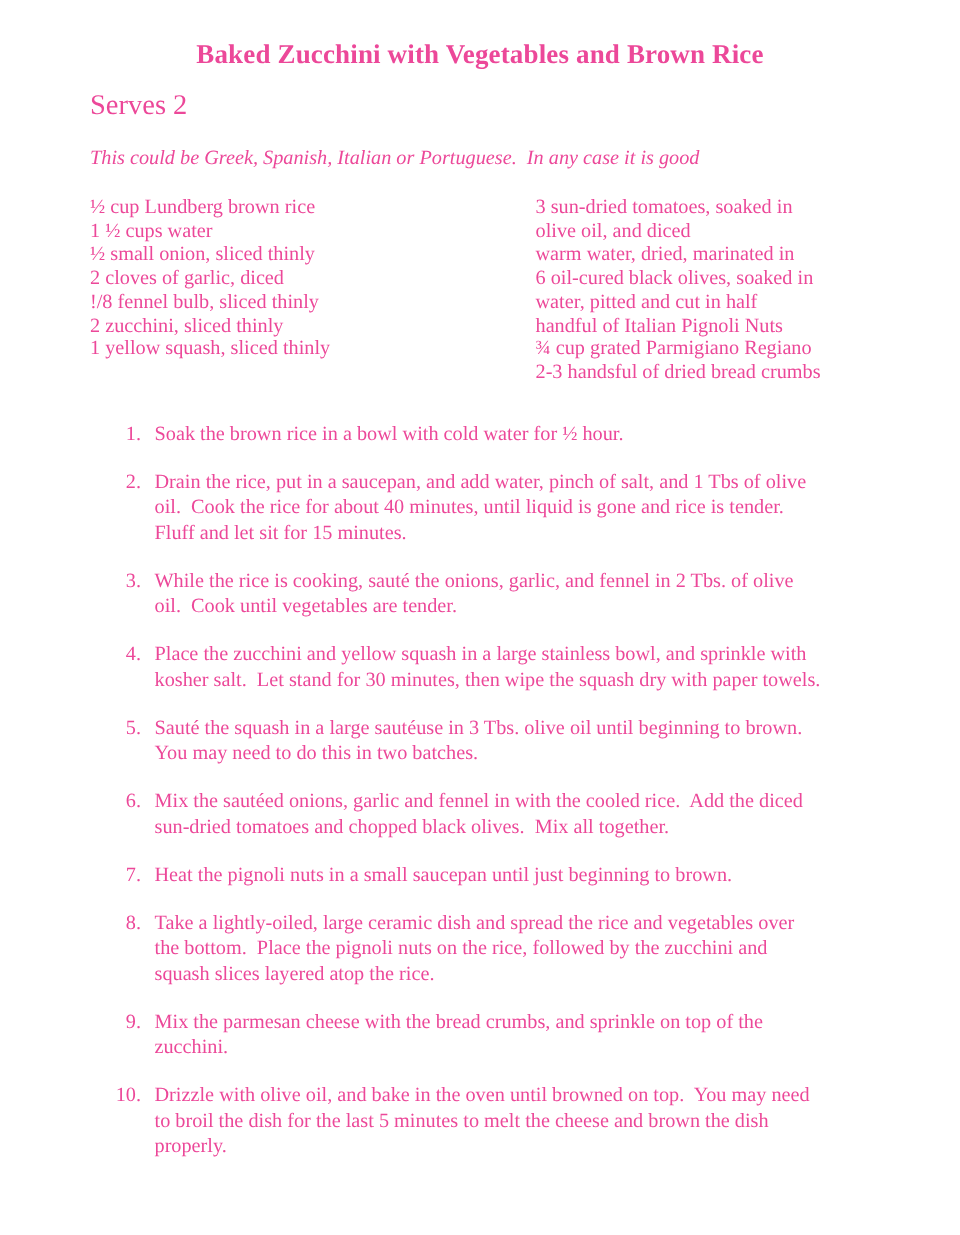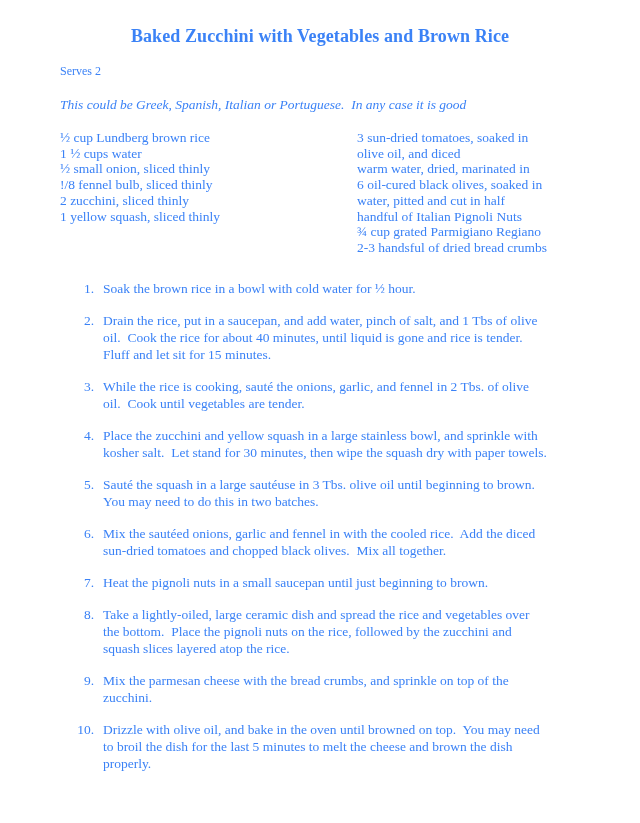--- a/index.html
+++ b/index.html
@@ -5,37 +5,37 @@
   html, body {
     margin: 0;
     padding: 0;
     background: #ffffff;
   }
   .page {
     position: relative;
     width: 640px;
     height: 823px;
     background: #ffffff;
-    color: #3b82f6;
+    color: #ec4899;
     font-family: "Liberation Serif", "DejaVu Serif", serif;
     overflow: hidden;
     box-sizing: border-box;
   }
   .title {
     margin: 0;
     padding-top: 26px;
     text-align: center;
     font-size: 18px;
     line-height: 20px;
     font-weight: bold;
     letter-spacing: 0.1px;
   }
   .serves {
     margin: 17px 0 0 60px;
-    font-size: 12px;
+    font-size: 19px;
     line-height: 16px;
   }
   .tagline {
     margin: 18px 12px 0 60px;
     font-size: 13.5px;
     line-height: 16px;
     font-style: italic;
     font-weight: bold;
     white-space: pre-wrap;
   }
@@ -89,20 +89,21 @@
 
   <div class="serves">Serves 2</div>
 
   <div class="tagline">This could be Greek, Spanish, Italian or Portuguese.  In any case it is good</div>
 
   <section class="ingredients">
     <div class="col-left">
         <div class="ingredient-line">½ cup Lundberg brown rice</div>
         <div class="ingredient-line">1 ½ cups water</div>
         <div class="ingredient-line">½ small onion, sliced thinly</div>
+        <div class="ingredient-line">2 cloves of garlic, diced</div>
         <div class="ingredient-line">!/8 fennel bulb, sliced thinly</div>
         <div class="ingredient-line">2 zucchini, sliced thinly</div>
         <div class="ingredient-line">1 yellow squash, sliced thinly</div>
       </div>
     <div class="col-right">
         <div class="ingredient-line">3 sun-dried tomatoes, soaked in</div>
         <div class="ingredient-line">olive oil, and diced</div>
         <div class="ingredient-line">warm water, dried, marinated in</div>
         <div class="ingredient-line">6 oil-cured black olives, soaked in</div>
         <div class="ingredient-line">water, pitted and cut in half</div>

